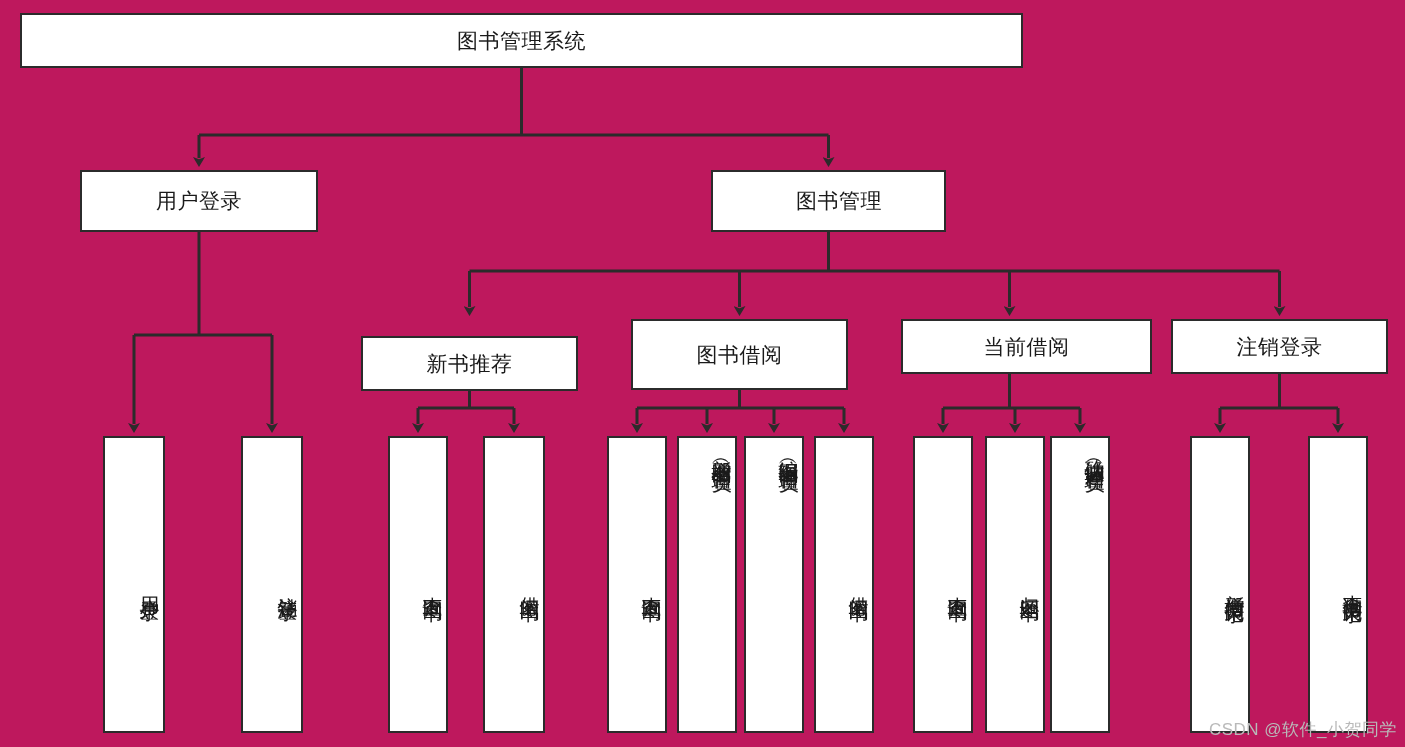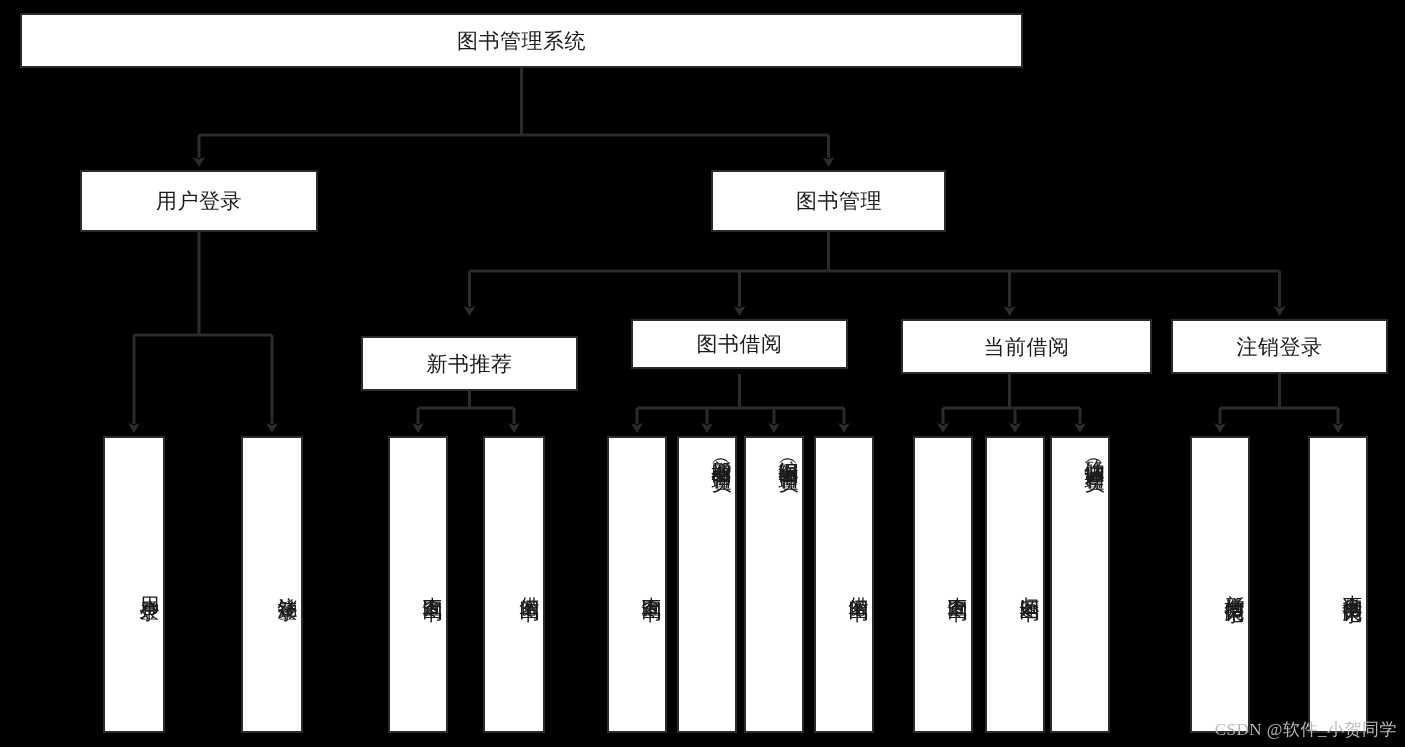--- a/index.html
+++ b/index.html
@@ -7,23 +7,22 @@
     padding: 0;
     background: #ffffff;
   }
   body {
     font-family: "Liberation Sans", "DejaVu Sans", sans-serif;
   }
   #canvas {
     position: relative;
     width: 1405px;
     height: 747px;
-    background: #000000;
+    background: #be185d;
     overflow: hidden;
-    font-family: Liberation Serif, serif;
   }
   #wires {
     position: absolute;
     left: 0;
     top: 0;
     width: 1405px;
     height: 747px;
     pointer-events: none;
   }
   .node {
@@ -131,21 +130,21 @@
   <div class="node horiz" style="left:80px; top:170px; width:238px; height:62px;">
     <span class="lbl">用户登录</span>
   </div>
   <div class="node horiz" style="left:711px; top:170px; width:235px; height:62px;padding-left:21px;">
     <span class="lbl">图书管理</span>
   </div>
 
   <div class="node horiz" style="left:361px; top:319px; width:217px; height:55px;margin-top:17px;">
     <span class="lbl">新书推荐</span>
   </div>
-  <div class="node horiz" style="left:631px; top:319px; width:217px; height:50px;">
+  <div class="node horiz" style="left:631px; top:319px; width:217px; height:71px;">
     <span class="lbl">图书借阅</span>
   </div>
   <div class="node horiz" style="left:901px; top:319px; width:251px; height:55px;">
     <span class="lbl">当前借阅</span>
   </div>
   <div class="node horiz" style="left:1171px; top:319px; width:217px; height:55px;">
     <span class="lbl">注销登录</span>
   </div>
 
   <div class="node vert centered" style="left:103px; top:436px; width:62px; height:297px;">

